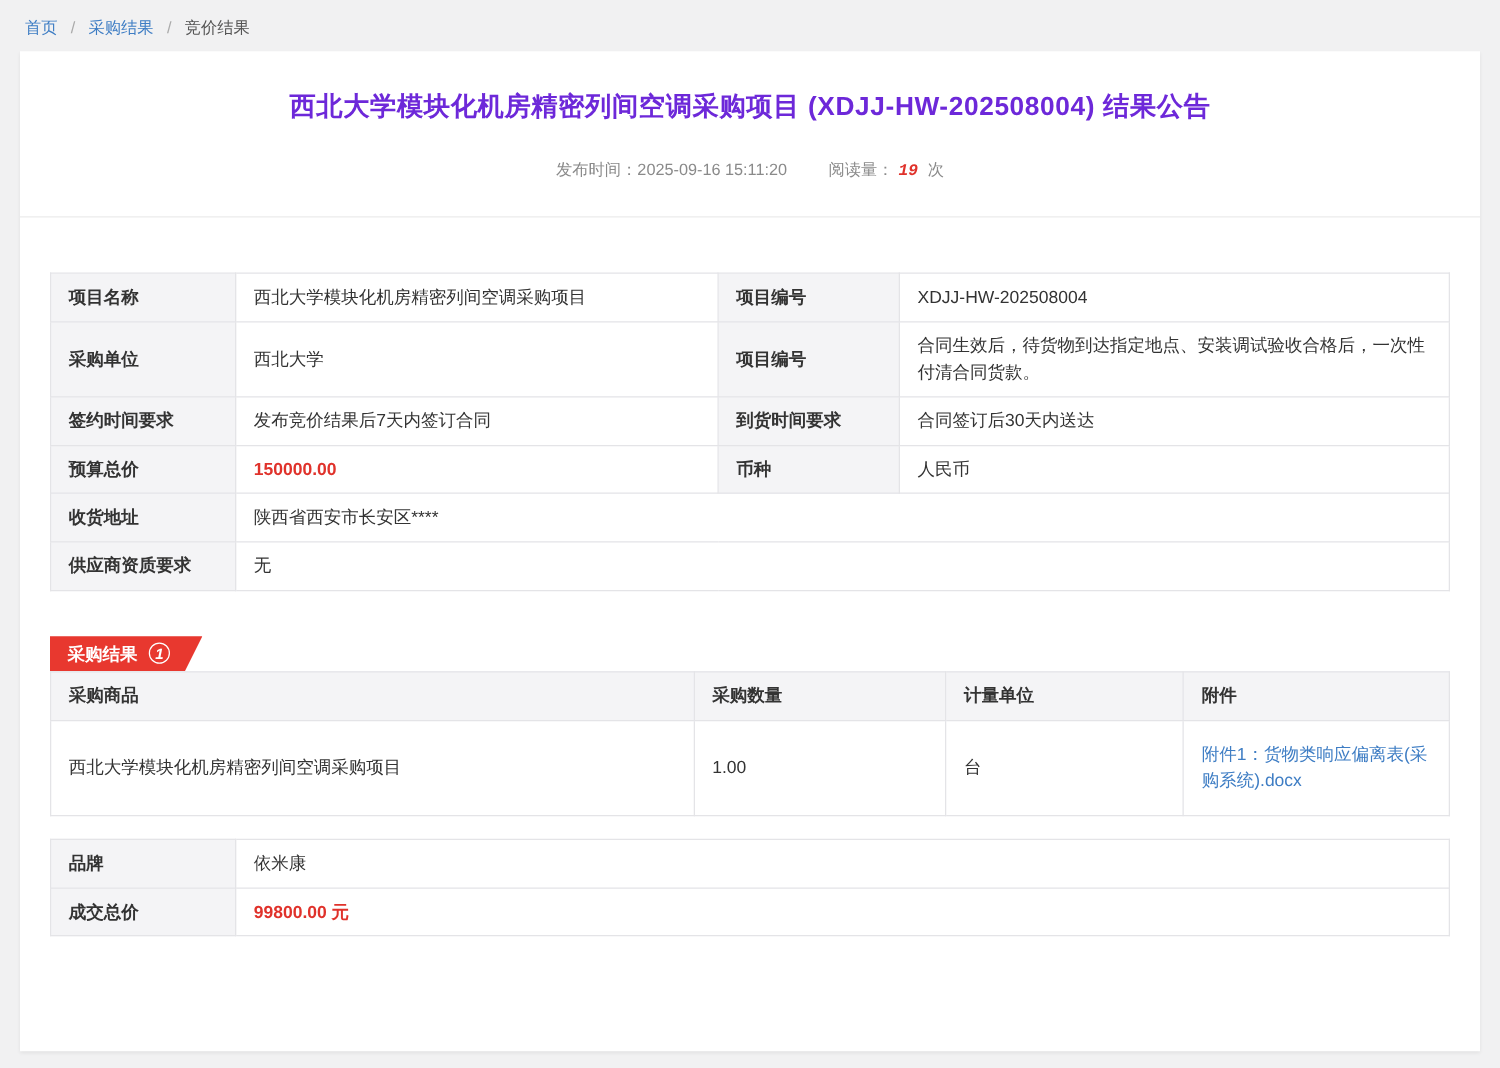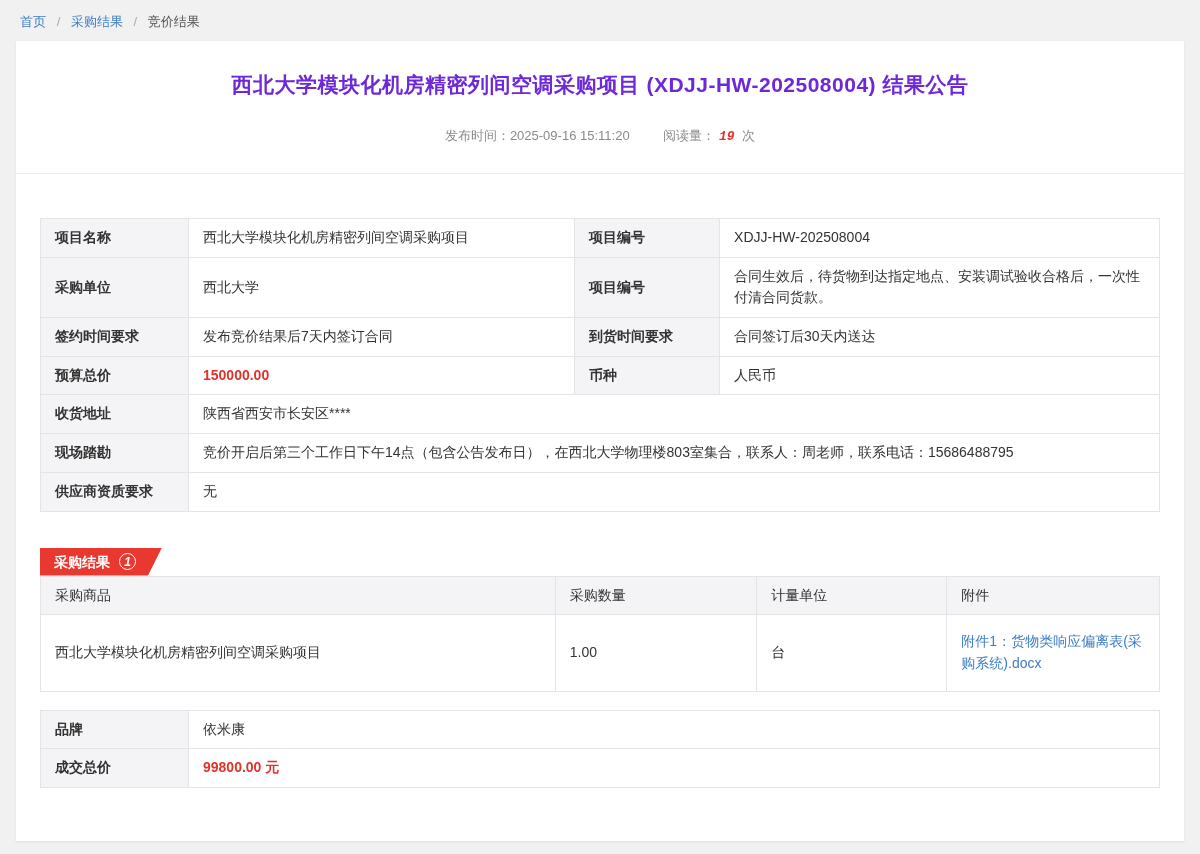--- a/index.html
+++ b/index.html
@@ -95,21 +95,21 @@
     justify-content:center;
     width:17px;height:17px;
     border:1px solid #fff;
     border-radius:50%;
     font-size:12px;
     font-weight:bold;
     font-style:italic;
   }
   .result-table thead th{
     background:var(--label-bg);
-    font-weight:normal;
+    font-weight:bold;
   }
   .result-table tbody td{padding-top:16px;padding-bottom:16px;}
   .result-table a{color:var(--link-blue);text-decoration:none;cursor:pointer;}
   .detail-table{margin-top:18px;}
 </style>
 </head>
 <body>
 
 <div class="breadcrumb">
   <a>首页</a>
@@ -162,24 +162,20 @@
         <th class="label-cell">预算总价</th>
         <td class="red-value">150000.00</td>
         <th class="label-cell">币种</th>
         <td>人民币</td>
       </tr>
       <tr>
         <th class="label-cell">收货地址</th>
         <td colspan="3">陕西省西安市长安区****</td>
       </tr>
       <tr>
-        <th class="label-cell">现场踏勘</th>
-        <td colspan="3">竞价开启后第三个工作日下午14点（包含公告发布日），在西北大学物理楼803室集合，联系人：周老师，联系电话：15686488795</td>
-      </tr>
-      <tr>
         <th class="label-cell">供应商资质要求</th>
         <td colspan="3">无</td>
       </tr>
     </tbody>
   </table>
 
   <div class="ribbon-row">
     <span class="ribbon">
       <span>采购结果</span>
       <span class="badge">1</span>

